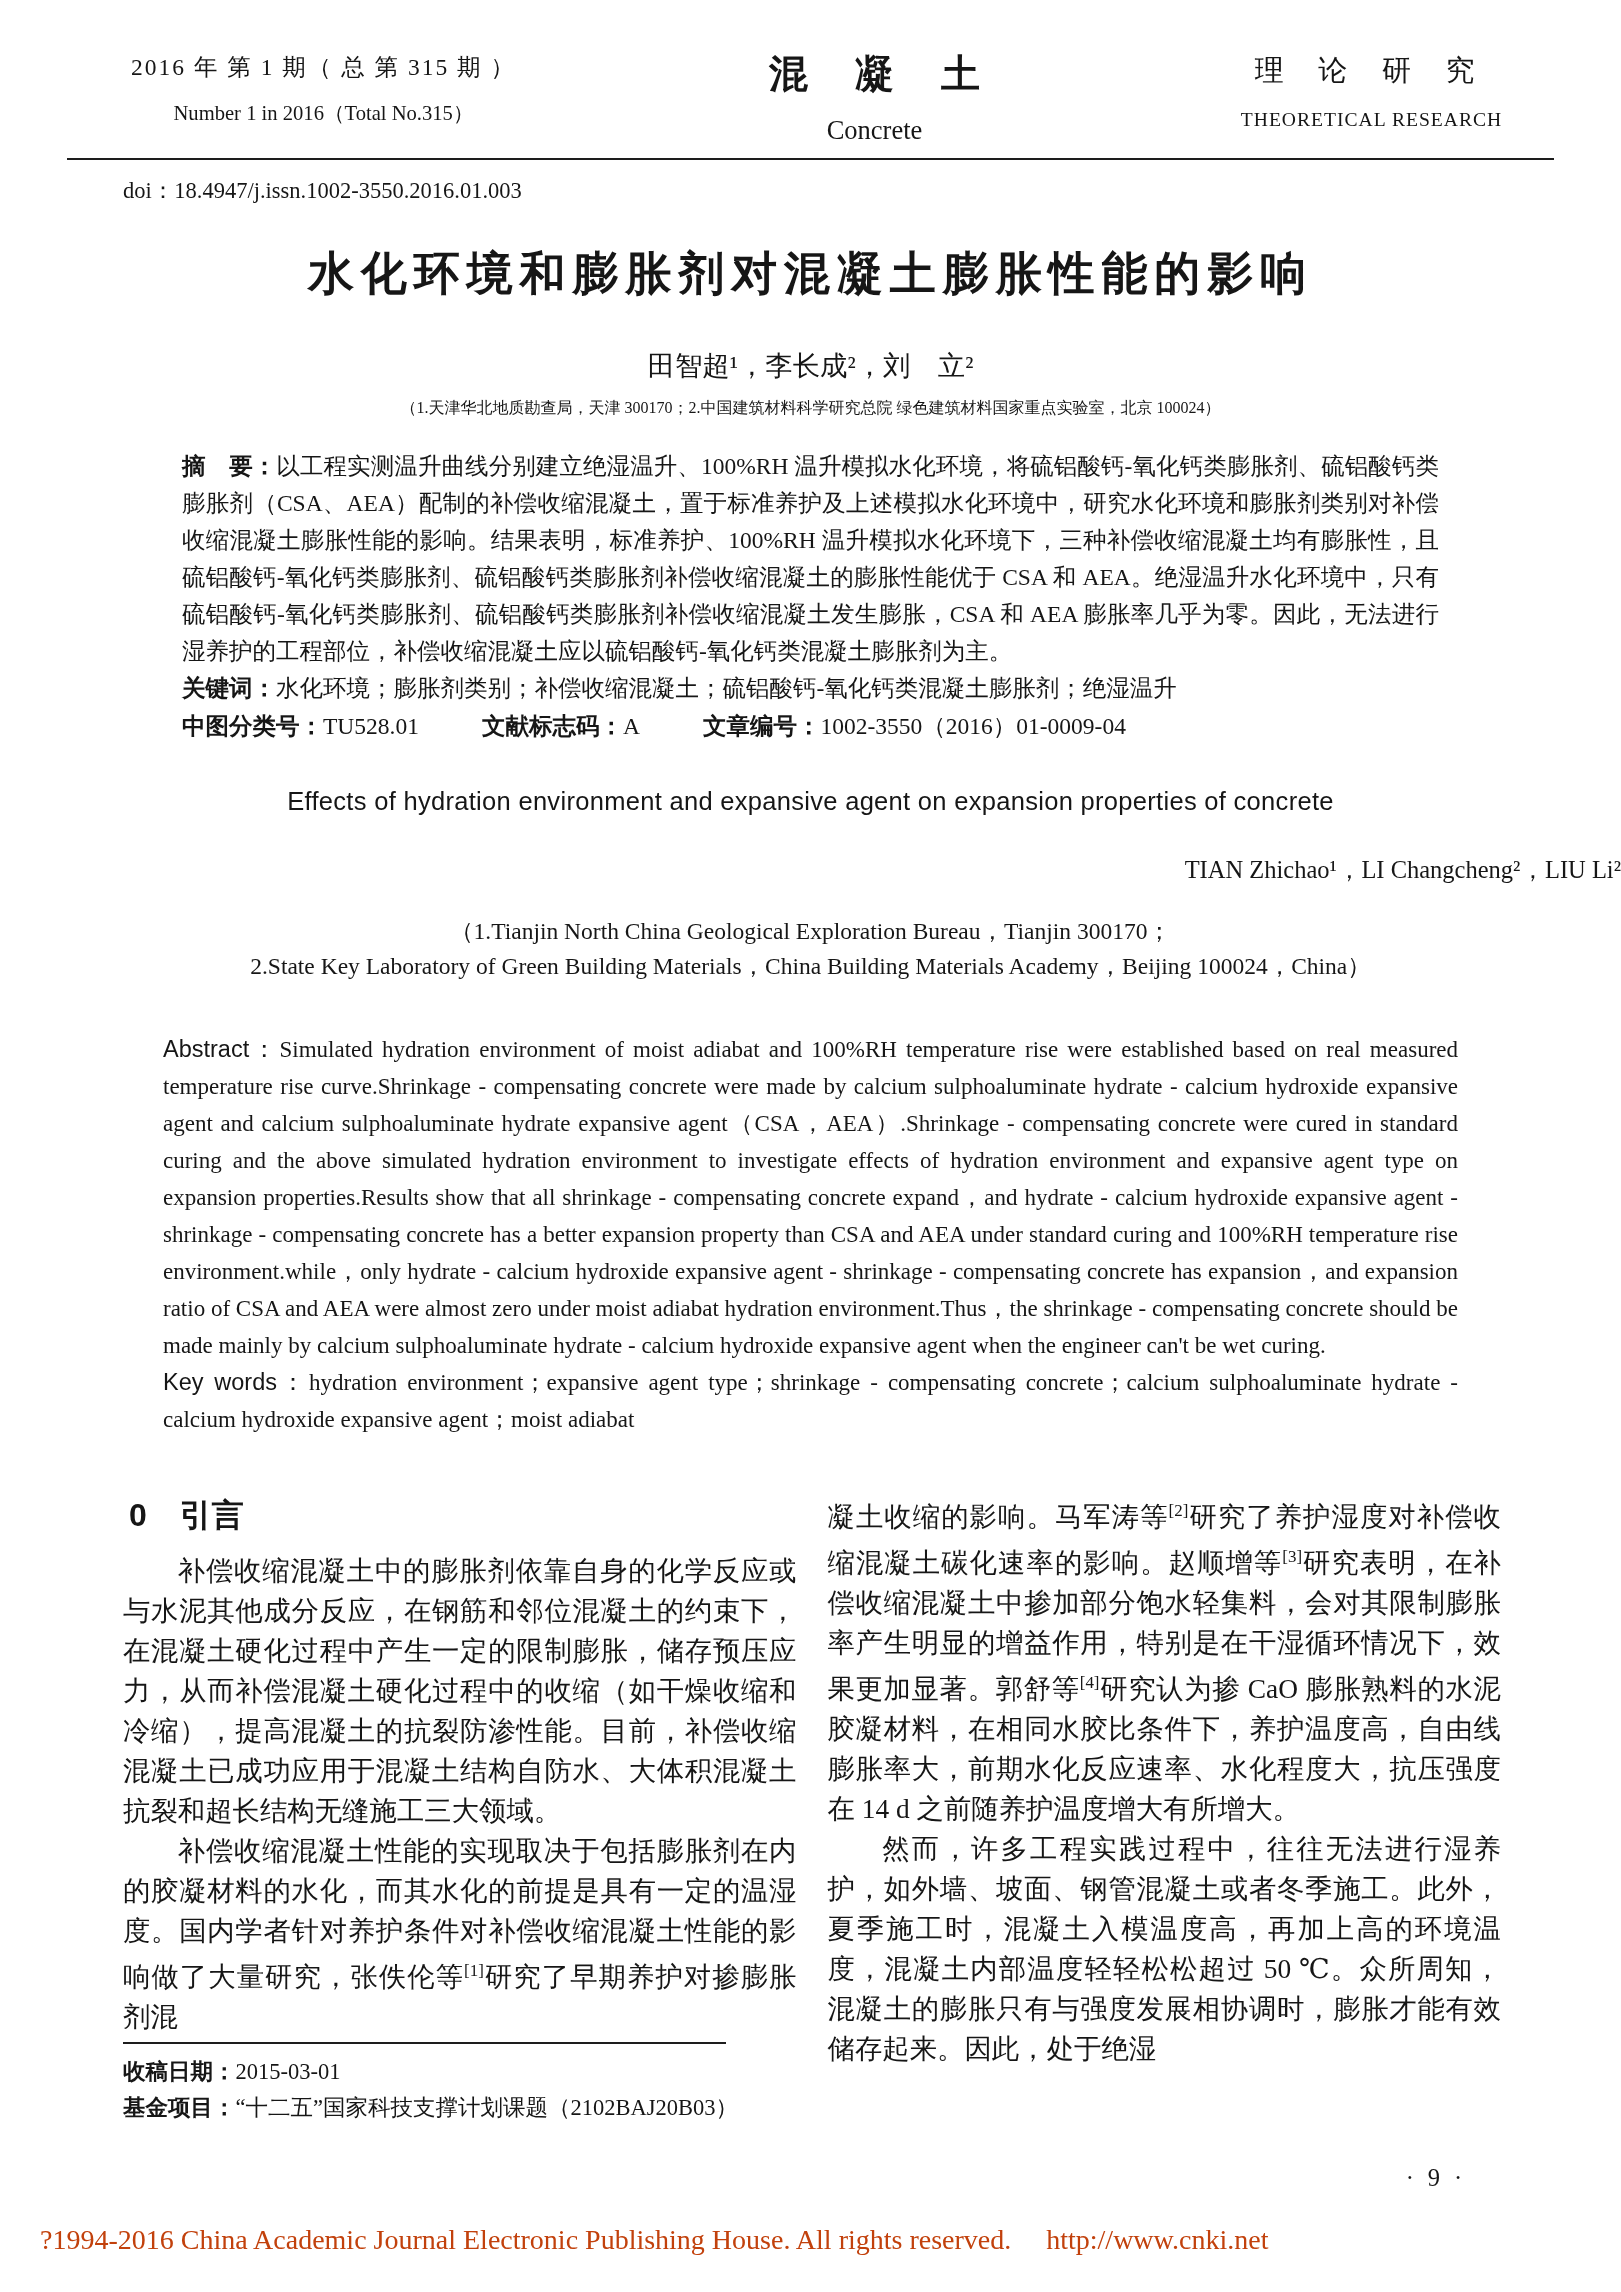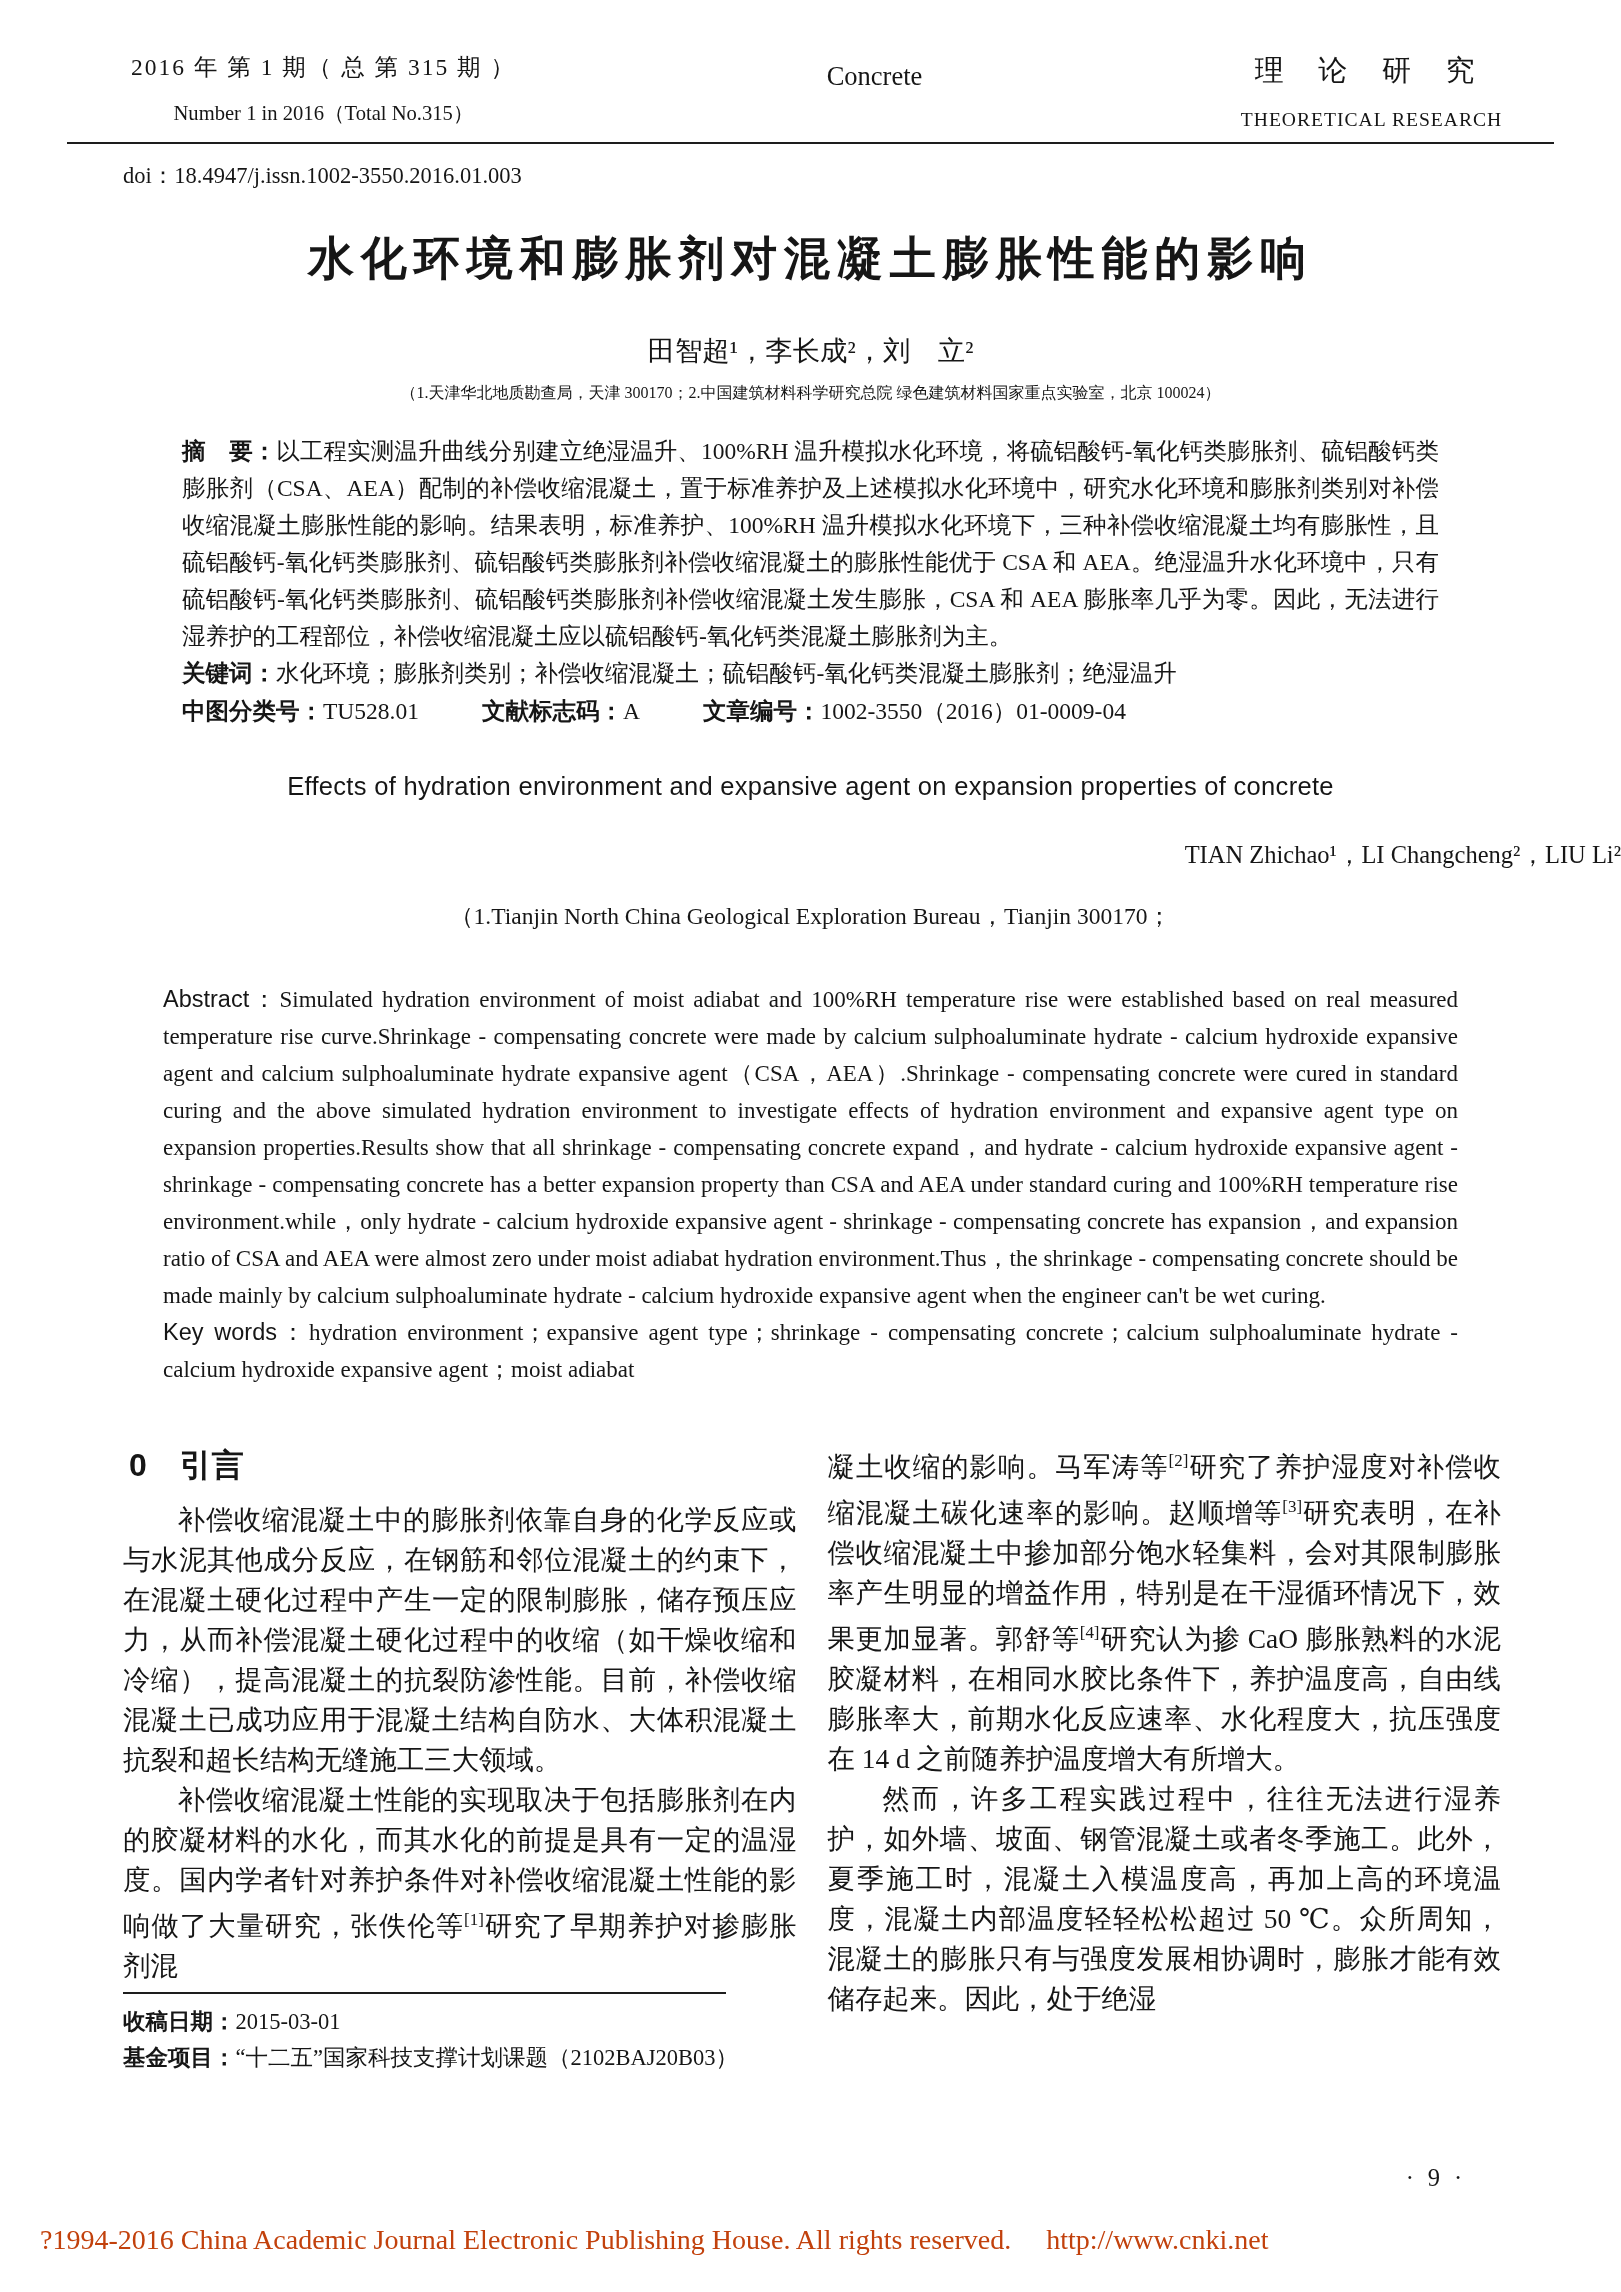--- a/index.html
+++ b/index.html
@@ -97,20 +97,21 @@
 <body>
 
 <div class="page">
 
   <div class="header">
     <div class="header-left">
       <div class="l1">2016 年 第 1 期（ 总 第 315 期 ）</div>
       <div class="l2">Number 1 in 2016（Total No.315）</div>
     </div>
     <div class="header-center">
+      <div class="l1">混凝土</div>
       <div class="l2">Concrete</div>
     </div>
     <div class="header-right">
       <div class="l1">理 论 研 究</div>
       <div class="l2">THEORETICAL RESEARCH</div>
     </div>
   </div>
   <div class="header-rule"></div>
 
   <div class="doi-line">doi：18.4947/j.issn.1002-3550.2016.01.003</div>
@@ -122,20 +123,21 @@
   <p class="abs-cn"><span class="lbl">摘　要：</span><span>以工程实测温升曲线分别建立绝湿温升、100%RH 温升模拟水化环境，将硫铝酸钙-氧化钙类膨胀剂、硫铝酸钙类膨胀剂（CSA、AEA）配制的补偿收缩混凝土，置于标准养护及上述模拟水化环境中，研究水化环境和膨胀剂类别对补偿收缩混凝土膨胀性能的影响。结果表明，标准养护、100%RH 温升模拟水化环境下，三种补偿收缩混凝土均有膨胀性，且硫铝酸钙-氧化钙类膨胀剂、硫铝酸钙类膨胀剂补偿收缩混凝土的膨胀性能优于 CSA 和 AEA。绝湿温升水化环境中，只有硫铝酸钙-氧化钙类膨胀剂、硫铝酸钙类膨胀剂补偿收缩混凝土发生膨胀，CSA 和 AEA 膨胀率几乎为零。因此，无法进行湿养护的工程部位，补偿收缩混凝土应以硫铝酸钙-氧化钙类混凝土膨胀剂为主。</span></p>
 
   <p class="kw-cn"><span class="lbl">关键词：</span><span>水化环境；膨胀剂类别；补偿收缩混凝土；硫铝酸钙-氧化钙类混凝土膨胀剂；绝湿温升</span></p>
 
   <p class="class-row"><span class="lbl">中图分类号：</span><span class="val">TU528.01</span><span class="lbl">文献标志码：</span><span class="val">A</span><span class="lbl">文章编号：</span><span class="val">1002-3550（2016）01-0009-04</span></p>
 
   <div class="title-en">Effects of hydration environment and expansive agent on expansion properties of concrete</div>
   <div class="authors-en">TIAN Zhichao¹，LI Changcheng²，LIU Li²</div>
   <div class="affil-en">
     <div>（1.Tianjin North China Geological Exploration Bureau，Tianjin 300170；</div>
+    <div>2.State Key Laboratory of Green Building Materials，China Building Materials Academy，Beijing 100024，China）</div>
   </div>
 
   <p class="abs-en"><span class="lbl">Abstract：</span><span>Simulated hydration environment of moist adiabat and 100%RH temperature rise were established based on real measured temperature rise curve.Shrinkage - compensating concrete were made by calcium sulphoaluminate hydrate - calcium hydroxide expansive agent and calcium sulphoaluminate hydrate expansive agent（CSA，AEA）.Shrinkage - compensating concrete were cured in standard curing and the above simulated hydration environment to investigate effects of hydration environment and expansive agent type on expansion properties.Results show that all shrinkage - compensating concrete expand，and hydrate - calcium hydroxide expansive agent - shrinkage - compensating concrete has a better expansion property than CSA and AEA under standard curing and 100%RH temperature rise environment.while，only hydrate - calcium hydroxide expansive agent - shrinkage - compensating concrete has expansion，and expansion ratio of CSA and AEA were almost zero under moist adiabat hydration environment.Thus，the shrinkage - compensating concrete should be made mainly by calcium sulphoaluminate hydrate - calcium hydroxide expansive agent when the engineer can't be wet curing.</span></p>
 
   <p class="kw-en"><span class="lbl">Key words：</span><span>hydration environment；expansive agent type；shrinkage - compensating concrete；calcium sulphoaluminate hydrate - calcium hydroxide expansive agent；moist adiabat</span></p>
 
   <div class="columns">
 
     <div class="col col-left">
       <div class="sec-head">

